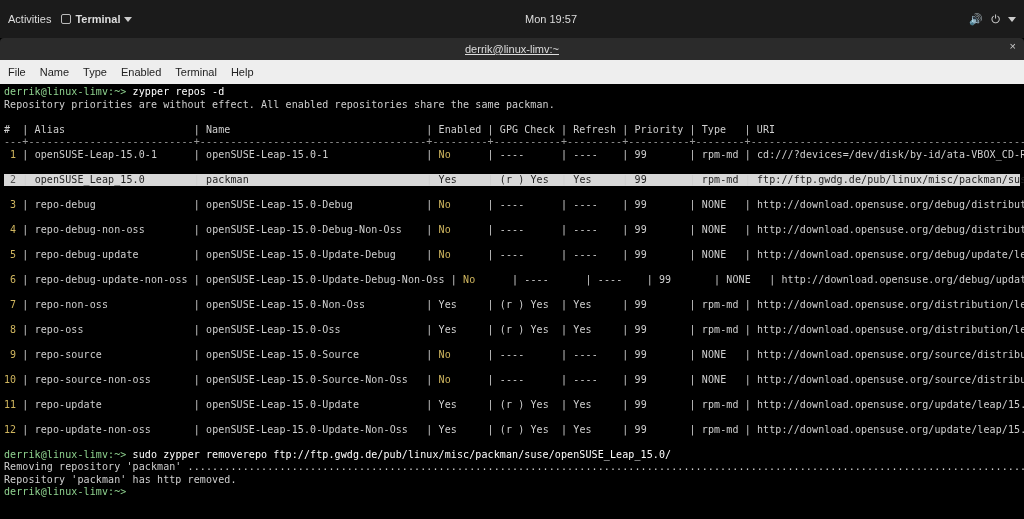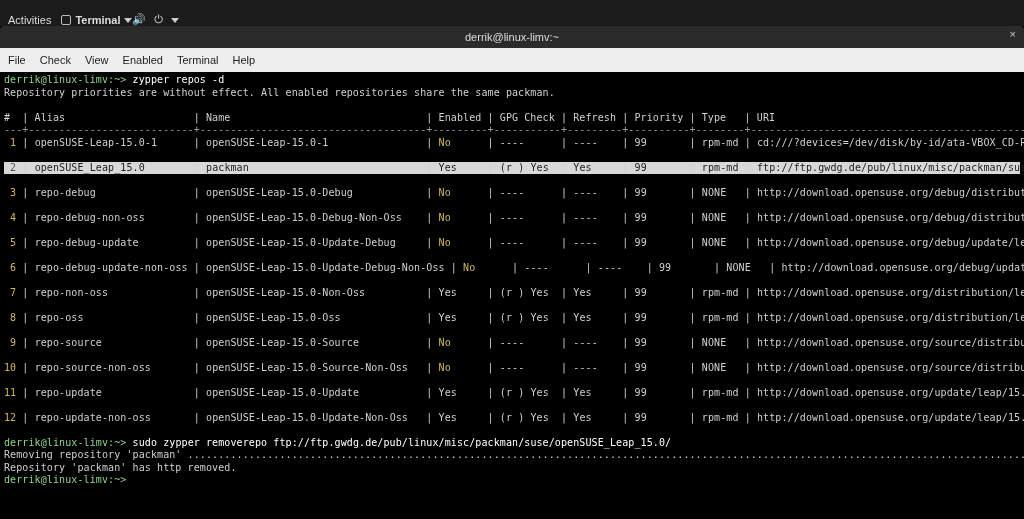--- a/index.html
+++ b/index.html
@@ -5,25 +5,25 @@
   * { margin: 0; padding: 0; box-sizing: border-box; }
   body {
     width: 1024px;
     height: 519px;
     background: #000;
     font-family: monospace;
     font-size: 10px;
     overflow: hidden;
   }
   .gnome-bar {
-    height: 26px;
+    height: 38px;
     background: #1b1b1b;
     color: #ddd;
     display: flex;
-    align-items: flex-end;
+    align-items: center;
     padding: 0 8px;
     font-family: sans-serif;
     font-size: 11px;
   }
   .gnome-bar .left { display: flex; gap: 10px; align-items: center; }
   .gnome-bar .center { flex: 1; text-align: center; }
   .gnome-bar .right { display: flex; gap: 8px; align-items: center; }
   .gnome-bar .dropdown { display: inline-flex; align-items: center; gap: 4px; }
   .gnome-bar .sq { width: 10px; height: 10px; border: 1px solid #bbb; border-radius: 2px; }
   .appname { font-weight: 600; }
@@ -31,20 +31,21 @@
     height: 22px;
     background: #2b2b2b;
     color: #ddd;
     display: flex;
     align-items: center;
     justify-content: center;
     position: relative;
     font-family: sans-serif;
     font-size: 11px;
     border-radius: 4px 4px 0 0;
+    text-decoration: underline;
   }
   .title-bar .close-x {
     position: absolute;
     right: 8px;
     top: 2px;
     color: #ccc;
     cursor: pointer;
   }
   .menu-bar {
     height: 20px;
@@ -86,38 +87,39 @@
   <div class="left">
     <span>Activities</span>
     <span class="dropdown">
       <span class="sq"></span>
       <span class="appname">Terminal</span>
       <svg class="tri" viewBox="0 0 8 8">
           <polygon points="0,2 8,2 4,7" fill="#ccc"></polygon>
         </svg>
     </span>
   </div>
+  <div class="center">Mon 19:57</div>
   <div class="right">
     <span>🔊</span>
     <span>⏻</span>
     <svg class="tri" viewBox="0 0 8 8">
         <polygon points="0,2 8,2 4,7" fill="#ccc"></polygon>
       </svg>
   </div>
 </div>
 
 <div class="title-bar">
   <span>derrik@linux-limv:~</span>
   <span class="close-x">×</span>
 </div>
 
 <div class="menu-bar">
   <span>File</span>
-  <span>Check</span>
-  <span>View</span>
+  <span>Name</span>
+  <span>Type</span>
   <span>Enabled</span>
   <span>Terminal</span>
   <span>Help</span>
 </div>
 
 <div class="terminal" id="term"><span class="prompt">derrik@linux-limv:~&gt;</span> <span class="cmd">zypper repos -d</span>
 <span>Repository priorities are without effect. All enabled repositories share the same packman.</span>
 
 <span class="headerline">#  | Alias                     | Name                                | Enabled | GPG Check | Refresh | Priority | Type   | URI                                                                                   | Service</span>
 <span class="dim">---+---------------------------+-------------------------------------+---------+-----------+---------+----------+--------+---------------------------------------------------------------------------------------+--------</span>

